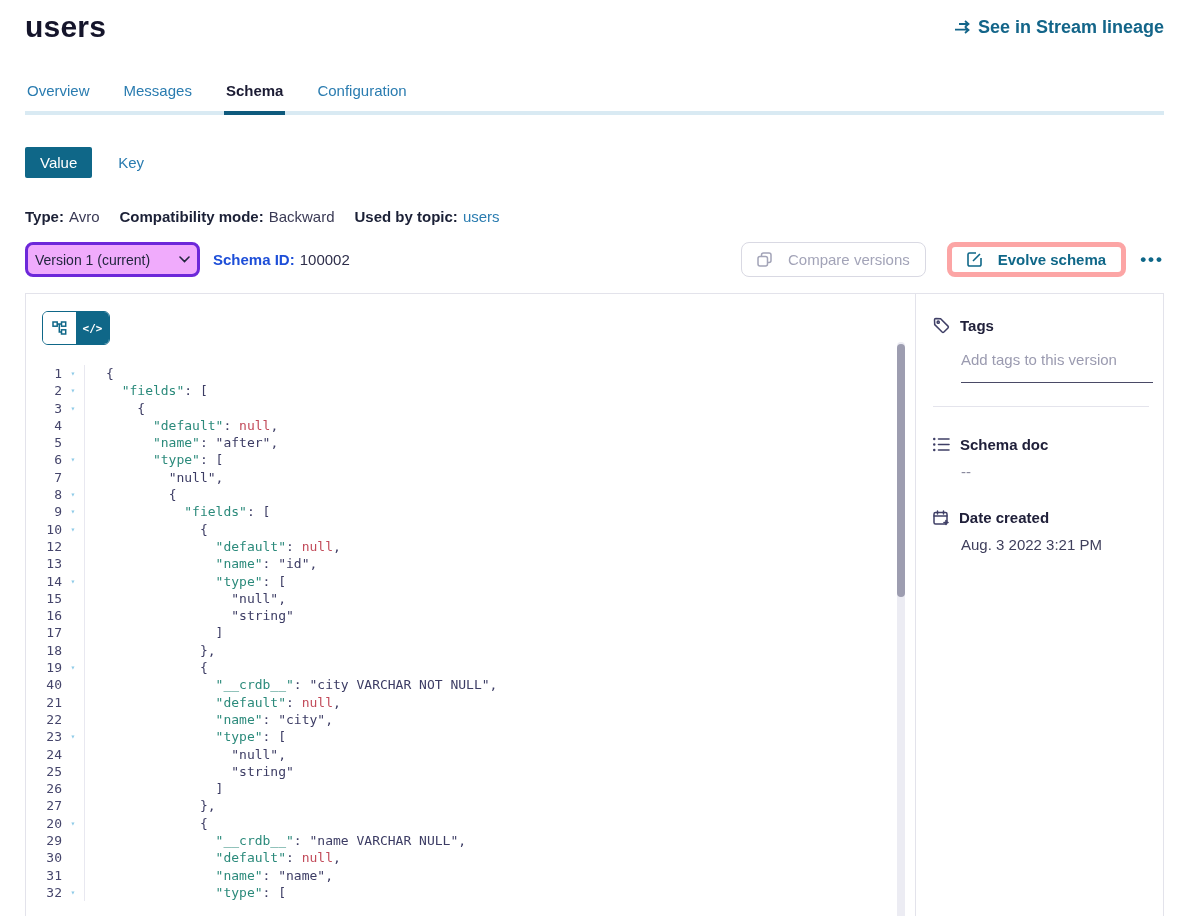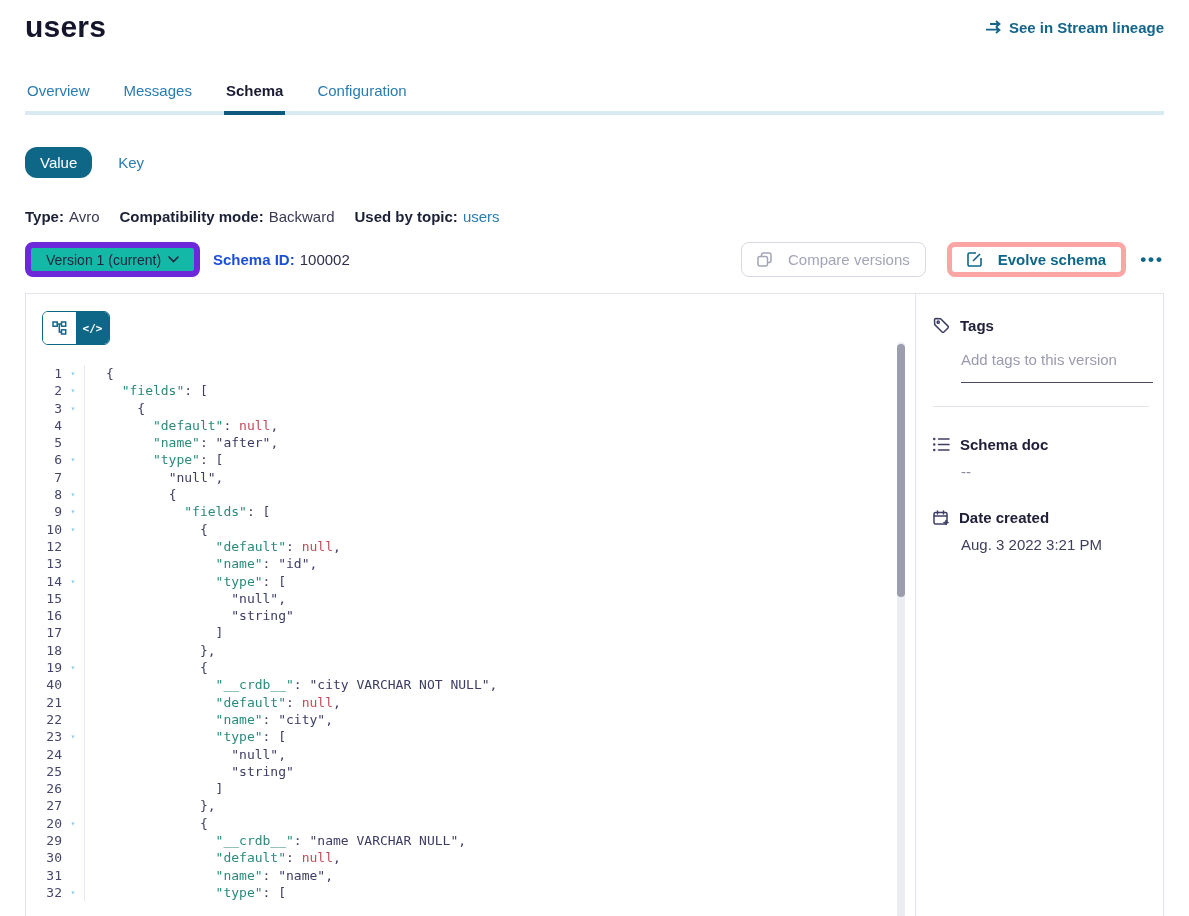--- a/index.html
+++ b/index.html
@@ -3,45 +3,45 @@
 <meta charset="utf-8">
 <style>
   * { margin:0; padding:0; box-sizing:border-box; }
   html,body { width:1189px; height:916px; overflow:hidden; background:#fff;
     font-family:"Liberation Sans", sans-serif; color:#2e2e4a; }
   .page { padding:10px 25px 0 25px; position:relative; }
 
   
   .hdr { display:flex; justify-content:space-between; align-items:center; }
   .hdr h1 { font-size:30px; font-weight:700; color:#15152b; letter-spacing:.2px; }
-  .lineage { display:flex; align-items:center; gap:7px; color:#136589; font-size:15px;
+  .lineage { display:flex; align-items:center; gap:7px; color:#136589; font-size:18px;
     font-weight:600; cursor:pointer; text-decoration:none; }
 
   
   .tabs { display:flex; gap:30px; margin-top:32px; border-bottom:4px solid #d9eaf3; }
   .tab { font-size:15px; color:#2a7cb0; padding:6px 2px 12px 2px; margin-bottom:-4px;
     border-bottom:4px solid transparent; cursor:pointer; }
   .tab.active { color:#1b1b33; font-weight:600; border-bottom-color:#0e5a7d; }
 
   
   .vk { margin-top:32px; display:flex; align-items:center; }
-  .btn-value { background:#0f6788; color:#fff; font-size:15px; border:none; border-radius:12px;
+  .btn-value { background:#0f6788; color:#fff; font-size:15px; border:none; border-radius:2px;
     padding:7px 15px; cursor:pointer; }
   .btn-key { color:#2a7cb0; font-size:15px; margin-left:26px; cursor:pointer; }
 
   
   .meta { margin-top:30px; display:flex; gap:20px; font-size:15px; color:#3a3a55; }
   .meta b { color:#1b2036; font-weight:700; margin-right:5px; }
   .meta .lnk { color:#2a7cb0; cursor:pointer; }
 
   
   .vbar { margin-top:17px; display:flex; align-items:center; }
-  .vselect { width:175px; height:35px; border:6px solid #6d28d9; border-radius:8px;
-    display:flex; align-items:center; justify-content:space-between; padding:0 15px;
-    font-size:14px; color:#22263e; cursor:pointer; background:#14b8a6; }
+  .vselect { width:175px; height:35px; border:3px solid #6d28d9; border-radius:8px;
+    display:flex; align-items:center; justify-content:space-between; padding:0 7px;
+    font-size:14px; color:#22263e; cursor:pointer; background:#f0abfc; }
   .sid { margin-left:13px; font-size:15px; }
   .sid b { color:#1d4ed8; margin-right:5px; }
   .spacer { flex:1; }
   .btn-outline { height:35px; border-radius:8px; display:flex; align-items:center; gap:16px;
     padding:0 15px; font-size:15px; background:#fff; cursor:pointer; }
   .btn-compare { border:1px solid #d9d9e3; color:#a3a4b8; }
   .btn-evolve { border:5px solid #fca5a5; color:#0f6788; font-weight:600; margin-left:21px; }
   .more { color:#0f6788; font-size:17px; font-weight:700; letter-spacing:2px; margin-left:14px;
     cursor:pointer; line-height:1; }
 

